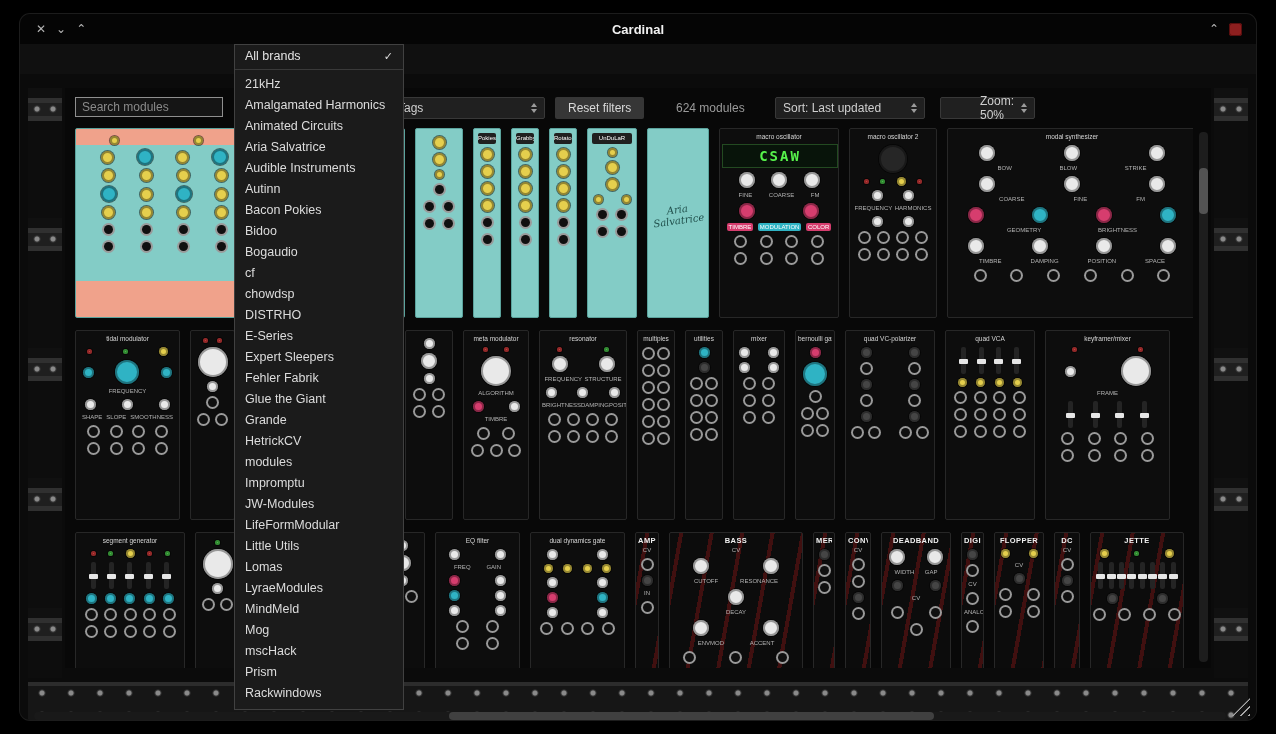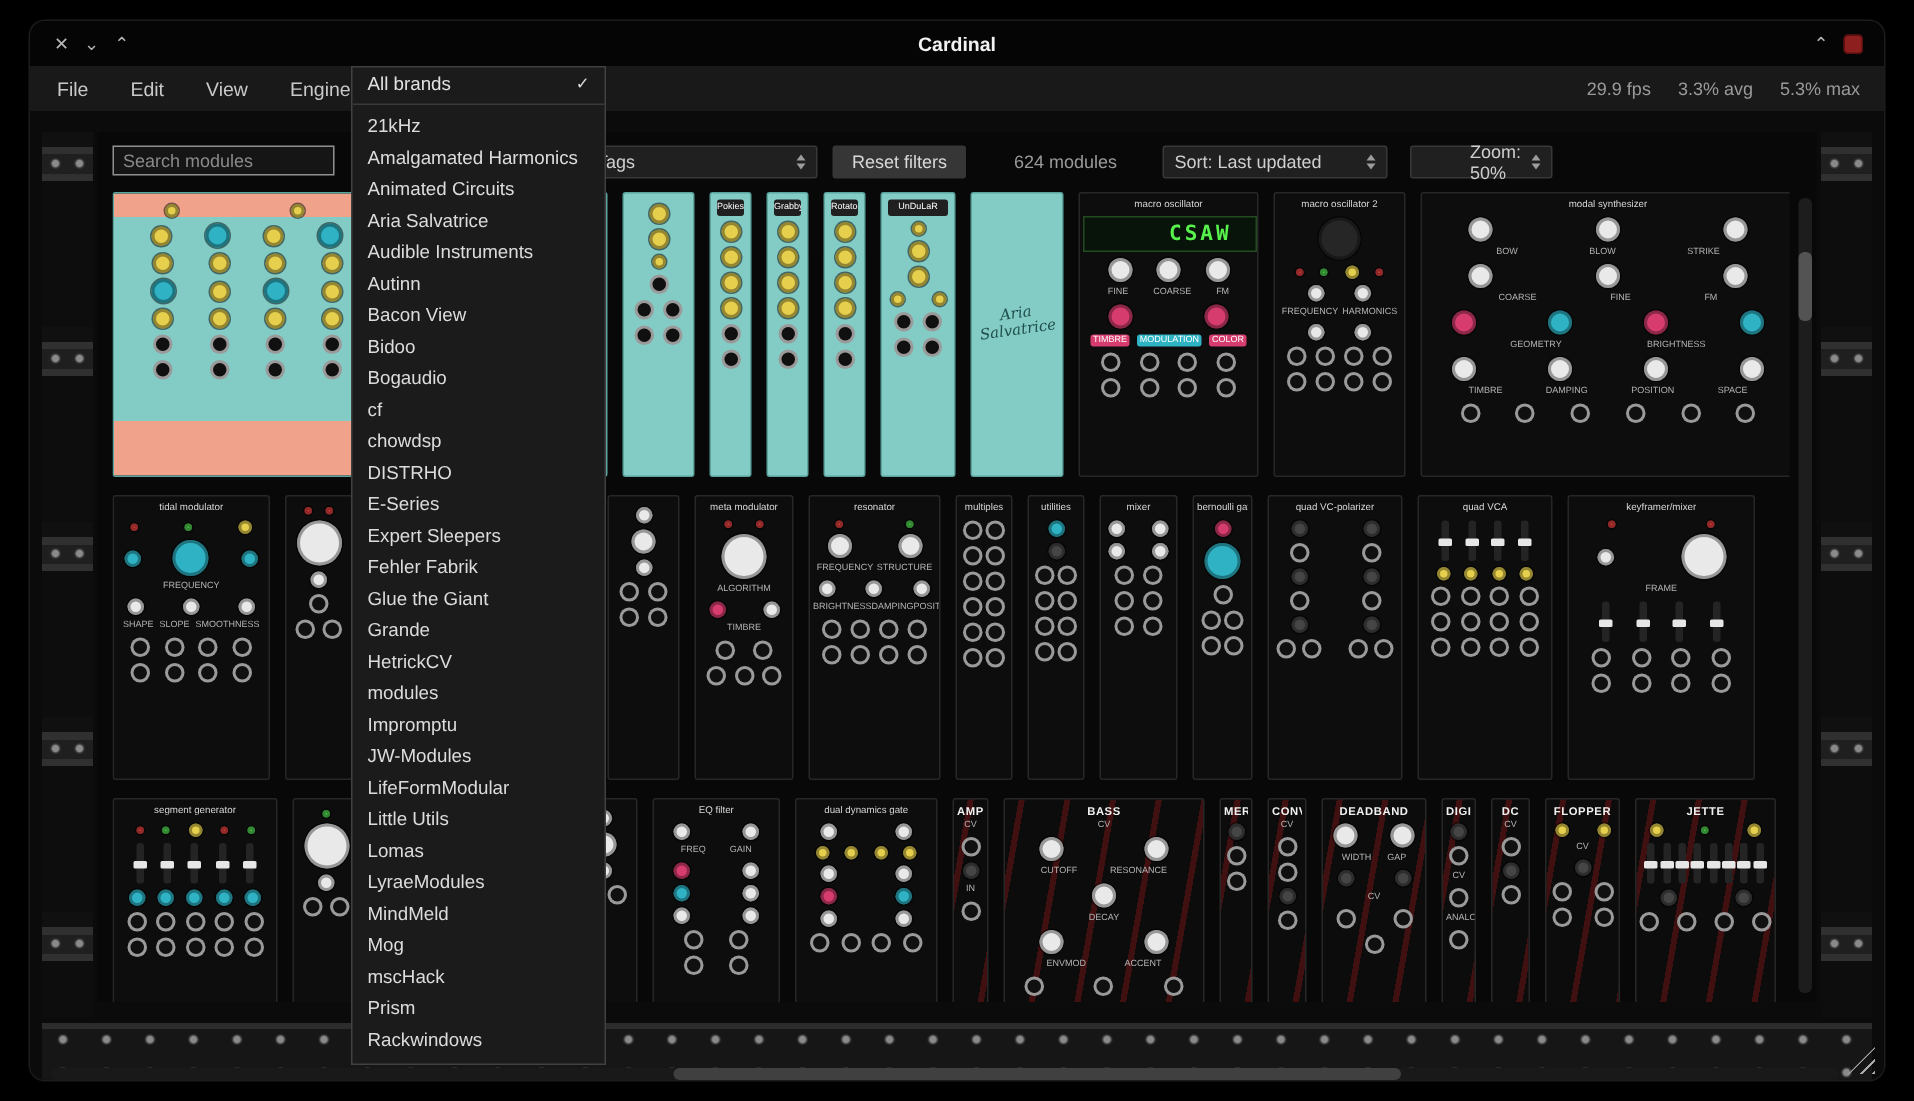--- a/index.html
+++ b/index.html
@@ -88,21 +88,21 @@
   .slider{width:5px;height:27px;background:#242424;border-radius:2px;position:relative;}
   .slider::after{content:"";position:absolute;left:-2px;top:45%;width:9px;height:5px;background:#e6e6e6;border-radius:1px;}
   .lrow{display:flex;justify-content:space-evenly;font-size:6px;line-height:7px;color:#b3b3b3;
     text-transform:uppercase;margin:1px 0;}
   .crow{display:flex;justify-content:space-evenly;margin:2px 0;}
   .chip{font-size:6px;line-height:8px;padding:0 2px;border-radius:2px;color:#fff;}
   .chip-p{background:#d63d6e;}
   .chip-t{background:#2fb3c4;}
   .lcd{margin:3px auto 3px;width:72%;background:#08140a;color:#57f24b;
     font-family:"DejaVu Sans Mono",monospace;font-size:14px;font-weight:bold;letter-spacing:2px;
-    text-align:right;border:1px solid #234a21;padding:3px 16px;}
+    text-align:center;border:1px solid #234a21;padding:3px 16px;}
   .scr{font-family:"DejaVu Serif",serif;font-style:italic;color:#1f4e4a;font-size:10px;
     text-align:center;margin-top:72px;transform:rotate(-8deg);}
   
   .brand-menu{position:absolute;left:214px;top:30px;width:170px;height:666px;background:#1b1b1b;
     border:1px solid #414141;box-sizing:border-box;z-index:50;overflow:hidden;}
   .bm-head{height:22px;line-height:22px;display:flex;justify-content:space-between;align-items:center;
     padding:0 10px;color:#e2e2e2;font-size:12.5px;}
   .check{font-size:11px;color:#dcdcdc;}
   .bm-sep{height:1px;background:#3a3a3a;margin:2px 0 4px;}
   .bm-item{height:21px;line-height:21px;padding:0 10px;color:#dcdcdc;font-size:12.5px;white-space:nowrap;}
@@ -119,34 +119,20 @@
         <span class="wicon">⌄</span>
         <span class="wicon">⌃</span>
       </div>
       <div class="tb-title">Cardinal</div>
       <div class="tb-right">
         <span class="wicon">⌃</span>
         <span class="appbadge"></span>
       </div>
     </div>
 
-    <div class="menubar">
-      <div class="mb-items">
-          <span class="mb-item">File</span>
-          <span class="mb-item">Edit</span>
-          <span class="mb-item">View</span>
-          <span class="mb-item">Engine</span>
-          <span class="mb-item">Help</span>
-        </div>
-      <div class="mb-stats">
-          <span>29.9 fps</span>
-          <span>3.3% avg</span>
-          <span>5.3% max</span>
-        </div>
-    </div>
 
     <div class="content">
       <div class="rail-v rail-left"></div>
       <div class="rail-v rail-right"></div>
       <div class="rack-bottom"></div>
       <div class="hscroll">
         <div class="hthumb"></div>
       </div>
       <div class="resize-grip"></div>
 
@@ -1128,56 +1114,56 @@
                 <div class="krow">
                   <span class="port"></span>
                 </div>
                 <div class="lrow">
                   <span>ANALOG</span>
                 </div>
                 <div class="krow">
                   <span class="port"></span>
                 </div>
               </div>
+              <div class="mod s-aut" style="width: 50px;">
+                <div class="mname">FLOPPER</div>
+                <div class="krow">
+                  <span class="knob" style="width: 9px; height: 9px; background: rgb(229, 207, 77);"></span>
+                  <span class="gap"></span>
+                  <span class="knob" style="width: 9px; height: 9px; background: rgb(229, 207, 77);"></span>
+                </div>
+                <div class="lrow">
+                  <span>CV</span>
+                </div>
+                <div class="krow">
+                  <span class="knob" style="width: 11px; height: 11px; background: rgb(69, 69, 69);"></span>
+                </div>
+                <div class="krow">
+                  <span class="port"></span>
+                  <span class="gap"></span>
+                  <span class="port"></span>
+                </div>
+                <div class="krow">
+                  <span class="port"></span>
+                  <span class="gap"></span>
+                  <span class="port"></span>
+                </div>
+              </div>
               <div class="mod s-aut" style="width: 26px;">
                 <div class="mname">DC</div>
                 <div class="lrow">
                   <span>CV</span>
                 </div>
                 <div class="krow">
                   <span class="port"></span>
                 </div>
                 <div class="krow">
                   <span class="knob" style="width: 11px; height: 11px; background: rgb(69, 69, 69);"></span>
                 </div>
                 <div class="krow">
-                  <span class="port"></span>
-                </div>
-              </div>
-              <div class="mod s-aut" style="width: 50px;">
-                <div class="mname">FLOPPER</div>
-                <div class="krow">
-                  <span class="knob" style="width: 9px; height: 9px; background: rgb(229, 207, 77);"></span>
-                  <span class="gap"></span>
-                  <span class="knob" style="width: 9px; height: 9px; background: rgb(229, 207, 77);"></span>
-                </div>
-                <div class="lrow">
-                  <span>CV</span>
-                </div>
-                <div class="krow">
-                  <span class="knob" style="width: 11px; height: 11px; background: rgb(69, 69, 69);"></span>
-                </div>
-                <div class="krow">
-                  <span class="port"></span>
-                  <span class="gap"></span>
-                  <span class="port"></span>
-                </div>
-                <div class="krow">
-                  <span class="port"></span>
-                  <span class="gap"></span>
                   <span class="port"></span>
                 </div>
               </div>
               <div class="mod s-aut" style="width: 94px;">
                 <div class="mname">JETTE</div>
                 <div class="krow">
                   <span class="knob" style="width: 9px; height: 9px; background: rgb(229, 207, 77);"></span>
                   <span class="gap"></span>
                   <span class="knob" style="width: 5px; height: 5px; background: rgb(79, 211, 79);"></span>
                   <span class="gap"></span>
@@ -1222,21 +1208,21 @@
         <span class="check">✓</span>
       </div>
       <div class="bm-sep"></div>
       <div class="bm-list">
           <div class="bm-item">21kHz</div>
           <div class="bm-item">Amalgamated Harmonics</div>
           <div class="bm-item">Animated Circuits</div>
           <div class="bm-item">Aria Salvatrice</div>
           <div class="bm-item">Audible Instruments</div>
           <div class="bm-item">Autinn</div>
-          <div class="bm-item">Bacon View</div>
+          <div class="bm-item">Bacon Pokies</div>
           <div class="bm-item">Bidoo</div>
           <div class="bm-item">Bogaudio</div>
           <div class="bm-item">cf</div>
           <div class="bm-item">chowdsp</div>
           <div class="bm-item">DISTRHO</div>
           <div class="bm-item">E-Series</div>
           <div class="bm-item">Expert Sleepers</div>
           <div class="bm-item">Fehler Fabrik</div>
           <div class="bm-item">Glue the Giant</div>
           <div class="bm-item">Grande</div>

